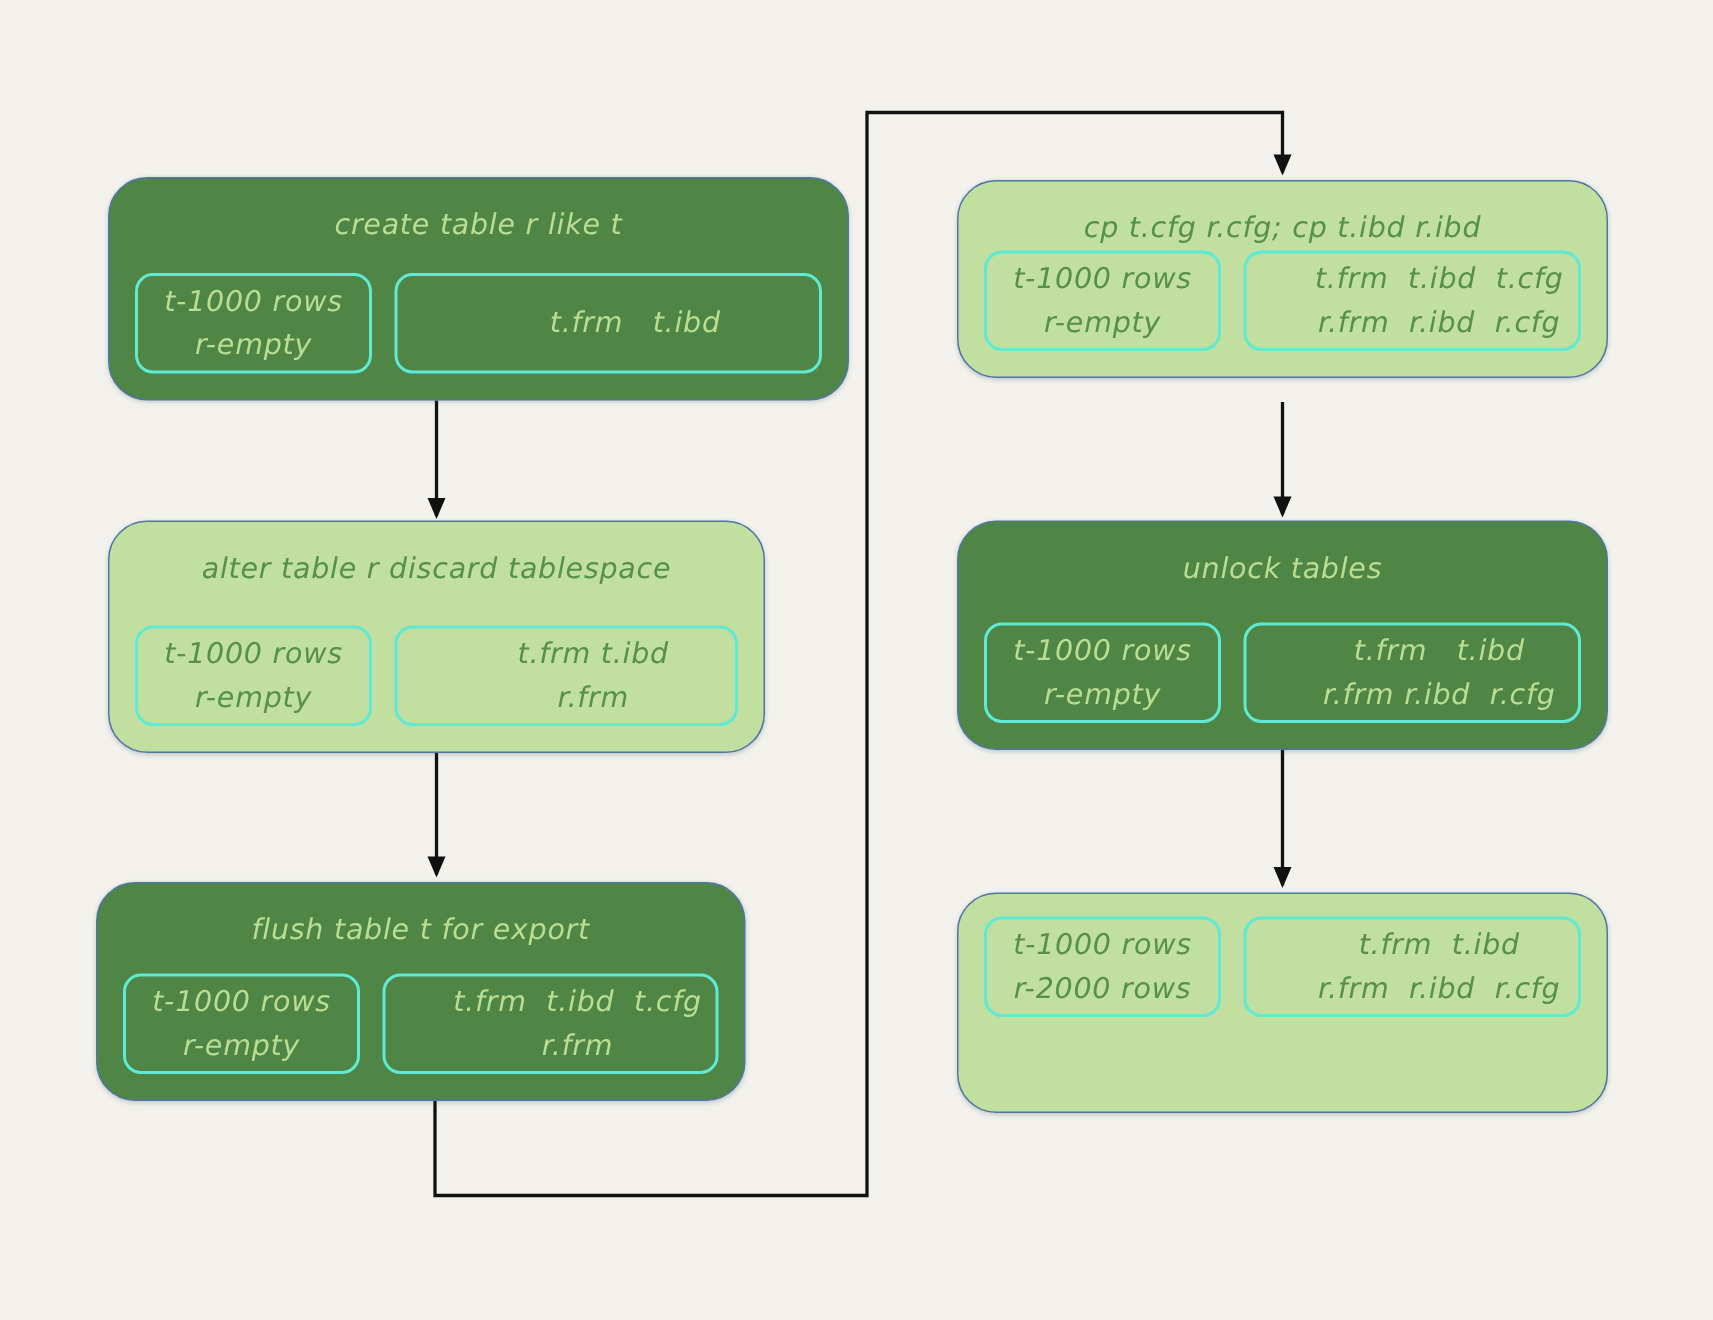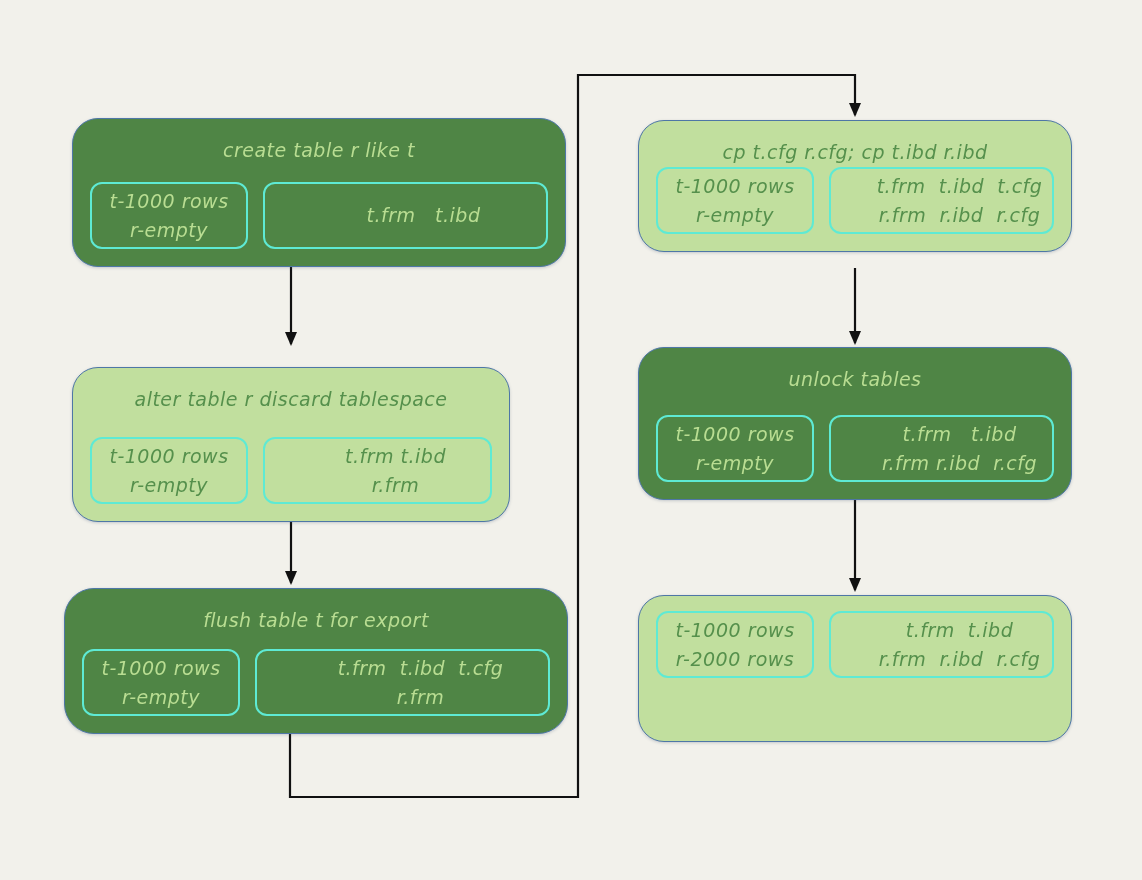--- a/index.html
+++ b/index.html
@@ -59,35 +59,35 @@
       <div class="inner-box rows">
         <div>t-1000 rows</div>
         <div>r-empty</div>
       </div>
       <div class="inner-box files">
         <div>t.frm   t.ibd</div>
       </div>
     </div>
   </div>
 
-  <div class="node light" style="left:72px;top:347px;width:438px;height:155px;margin-top:20px;">
+  <div class="node light" style="left:72px;top:347px;width:438px;height:155px;">
     <div class="node-title">alter table r discard tablespace</div>
     <div class="node-row">
       <div class="inner-box rows">
         <div>t-1000 rows</div>
         <div>r-empty</div>
       </div>
       <div class="inner-box files">
         <div>t.frm t.ibd</div>
         <div>r.frm</div>
       </div>
     </div>
   </div>
 
-  <div class="node dark" style="left:64px;top:588px;width:504px;height:146px;border-radius:30px;">
+  <div class="node dark" style="left:64px;top:588px;width:433px;height:146px;">
     <div class="node-title">flush table t for export</div>
     <div class="node-row">
       <div class="inner-box rows">
         <div>t-1000 rows</div>
         <div>r-empty</div>
       </div>
       <div class="inner-box files">
         <div>t.frm  t.ibd  t.cfg</div>
         <div>r.frm</div>
       </div>

